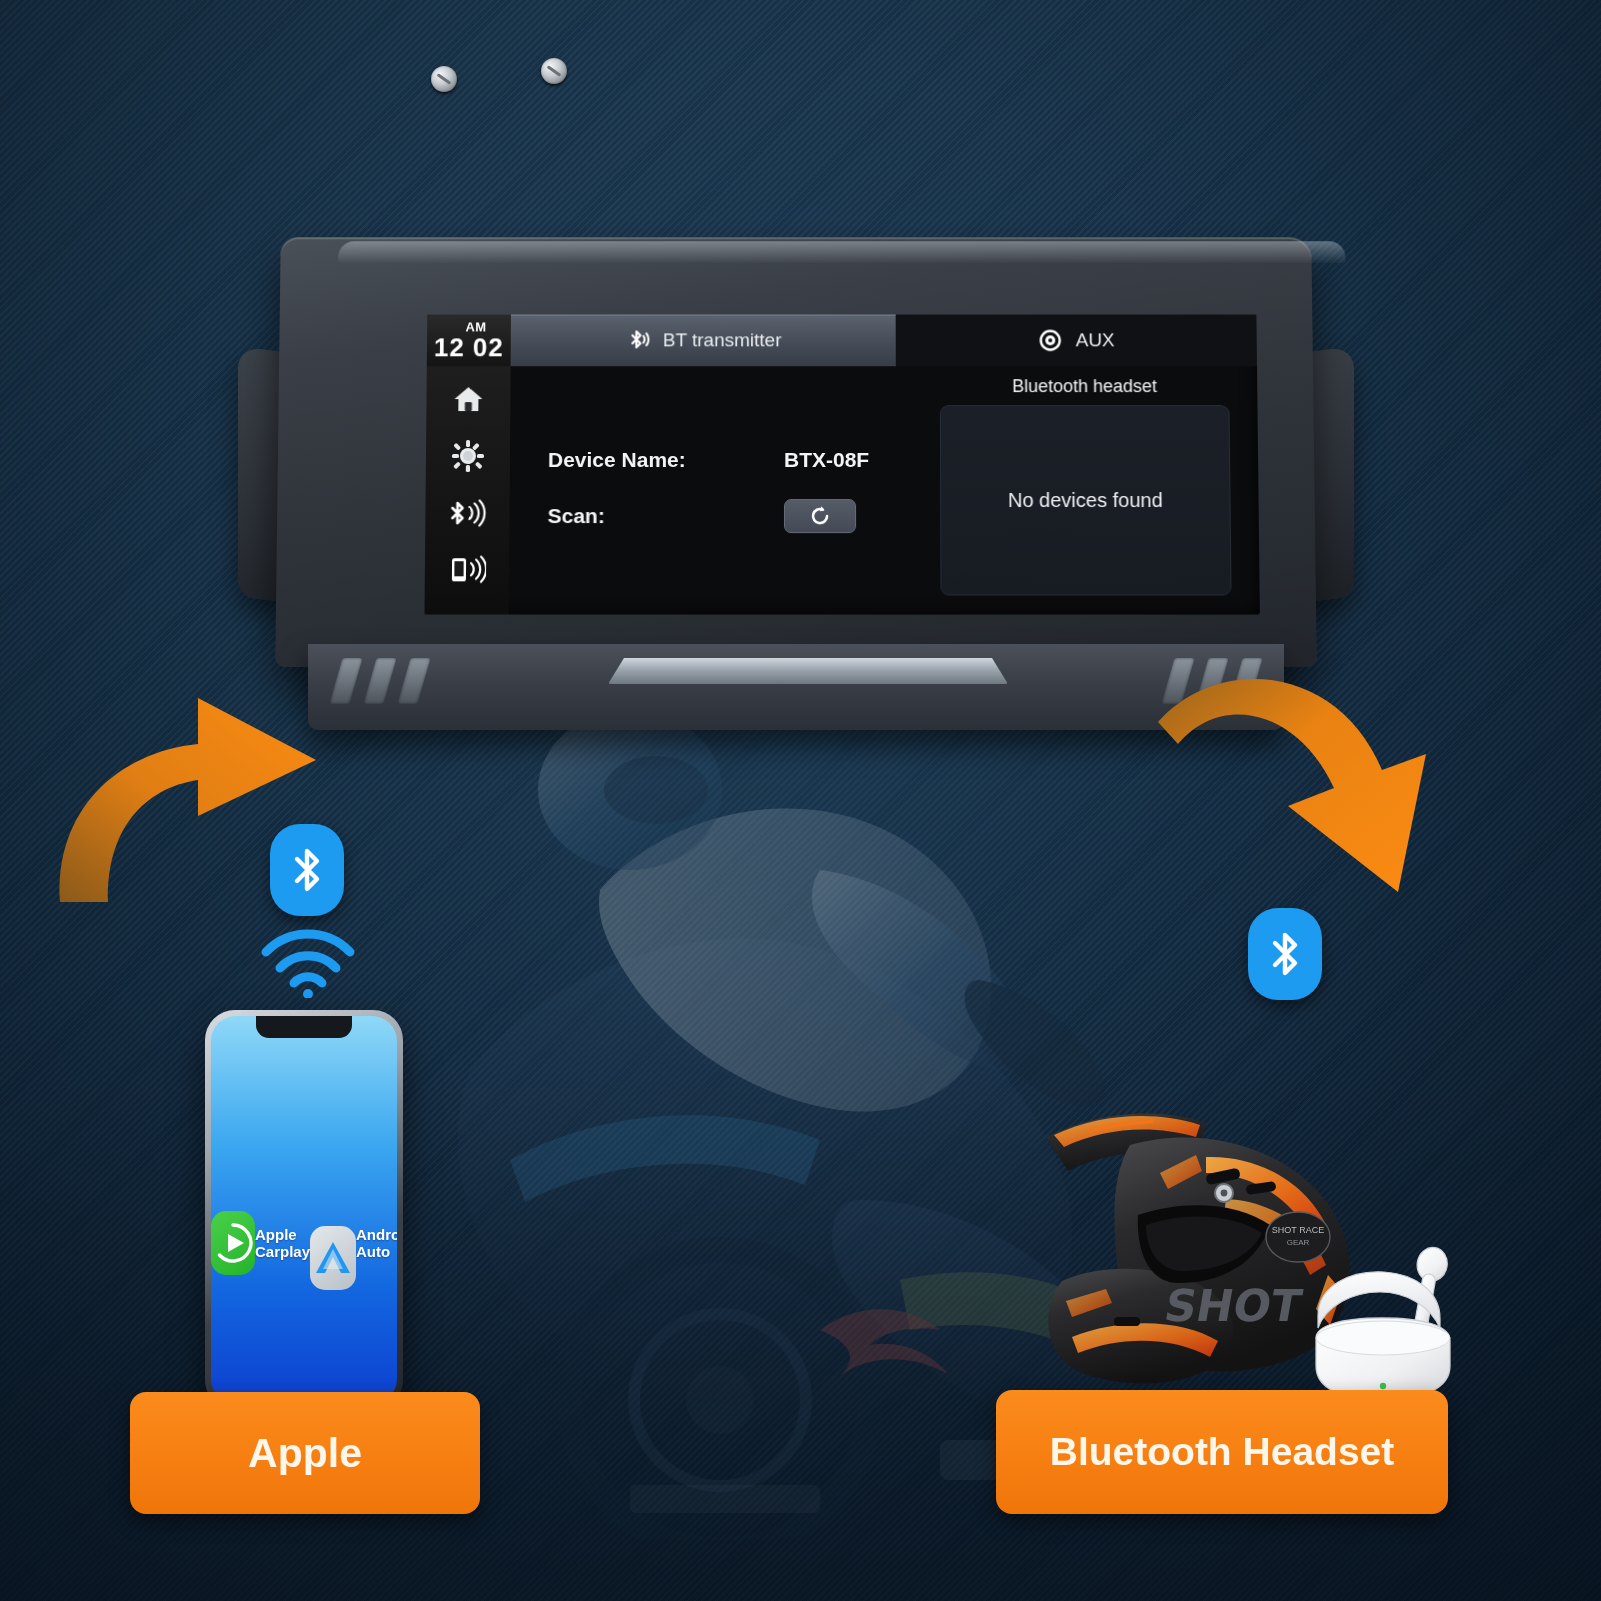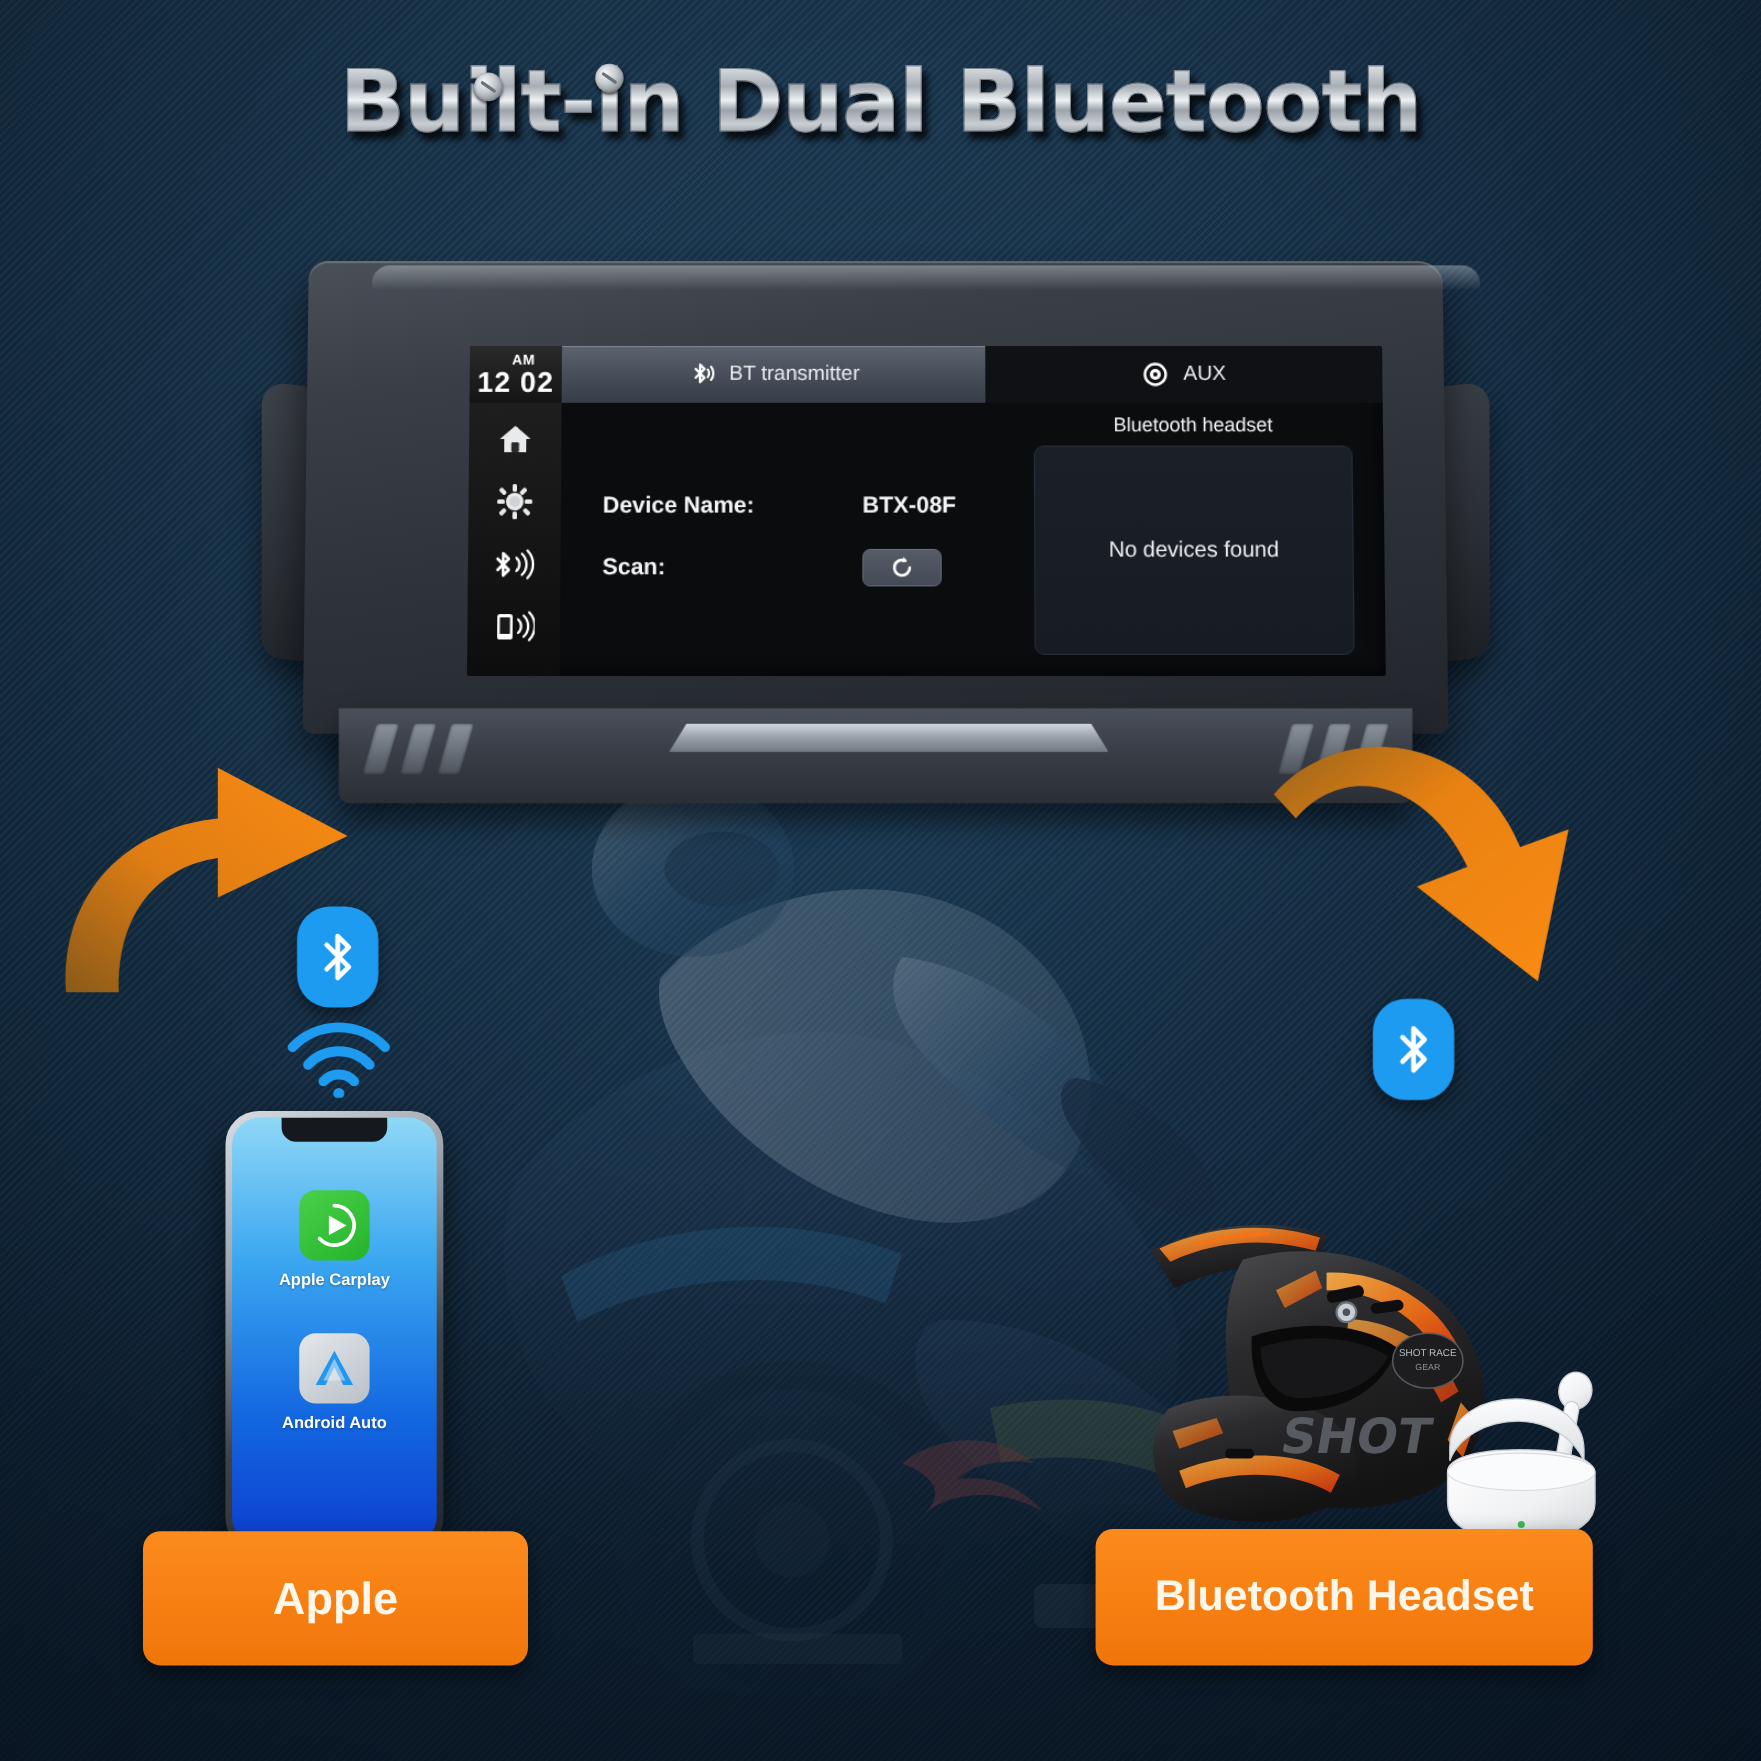--- a/index.html
+++ b/index.html
@@ -194,21 +194,21 @@
     position:absolute; left:205px; top:1010px; width:198px; height:400px;
     border-radius:30px;
     background:linear-gradient(150deg,#d8dde3 0%,#9aa1a9 30%,#3c4148 62%,#22262b 100%);
     padding:6px;
     box-shadow:0 16px 34px rgba(0,0,0,0.6);
   }
   .phone-screen {
     width:100%; height:100%; border-radius:25px; overflow:hidden;
     background:linear-gradient(to bottom,#8fd8f7 0%,#3aa6f0 34%,#1367e0 70%,#0d3fd0 100%);
     position:relative;
-    display:flex; flex-direction:column; align-items:center;
+    display:flex; flex-direction:row; align-items:center;
     padding-top:56px;
   }
   .notch {
     position:absolute; top:0; left:50%; transform:translateX(-50%);
     width:96px; height:22px; background:#15181c;
     border-radius:0 0 13px 13px;
   }
   .app-tile { width:64px; height:64px; border-radius:15px; display:flex; align-items:center; justify-content:center; }
   .app-cp { background:linear-gradient(145deg,#4ad04a,#25b32b); margin-top:10px; }
   .app-aa { background:linear-gradient(145deg,#e4e8ec,#b9c0c7); margin-top:40px; }
@@ -288,21 +288,20 @@
 
     <path d="M520 690 C560 660 610 665 640 690 C612 686 585 690 570 705
              C600 700 630 712 648 734 C610 712 565 716 540 736 C562 716 545 700 520 690 Z" fill="#c3453a" opacity="0.55"></path>
 
     <rect x="640" y="800" width="250" height="40" rx="8" fill="#7d8fa4" opacity="0.2"></rect>
     <rect x="330" y="845" width="190" height="28" rx="6" fill="#7d8fa4" opacity="0.16"></rect>
   </svg>
 </div>
 
 <div class="title-wrap">
-  <div class="title">Built-in Dual Bluetooth</div>
   <div class="screw s1" style="left:calc(50% - 370px); top:18px;"></div>
   <div class="screw s2" style="left:calc(50% - 260px); top:10px;"></div>
 </div>
 
 <div class="device">
   <div class="dev-wing-l"></div>
   <div class="dev-wing-r"></div>
   <div class="dev-body">
     <div class="dev-top-lip"></div>
 

